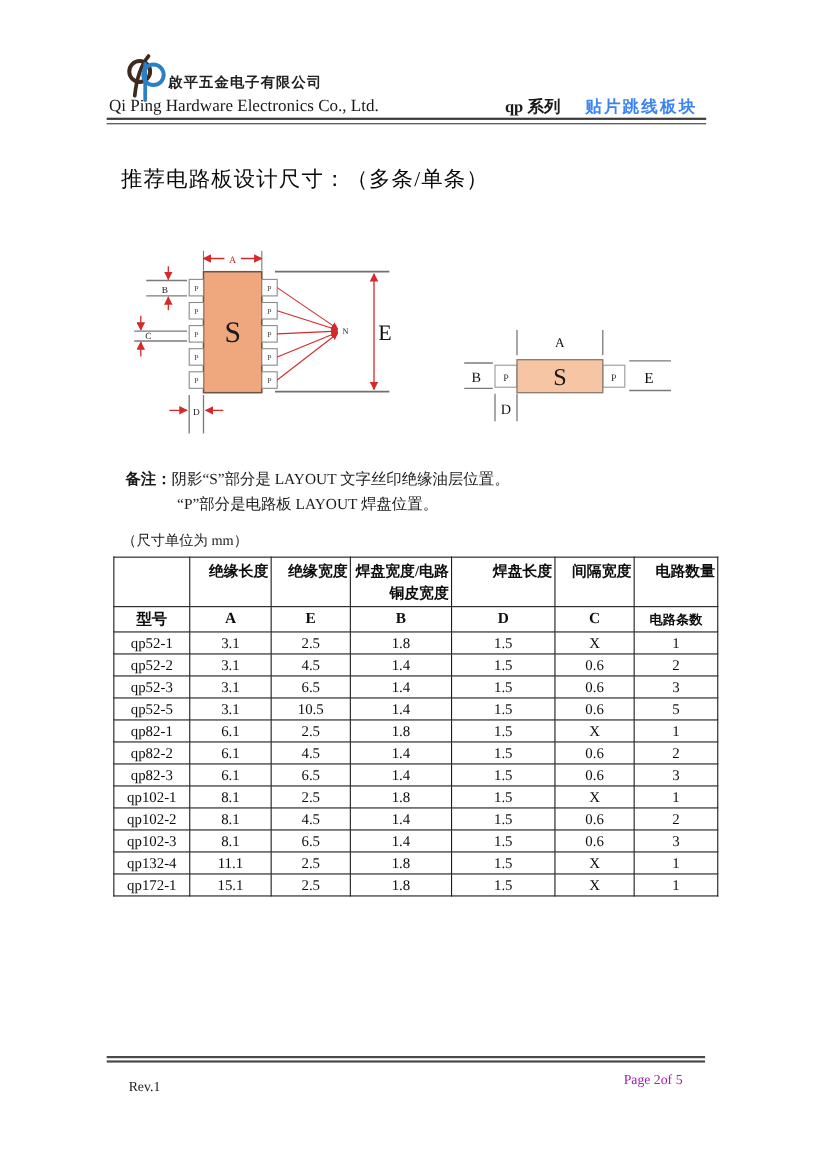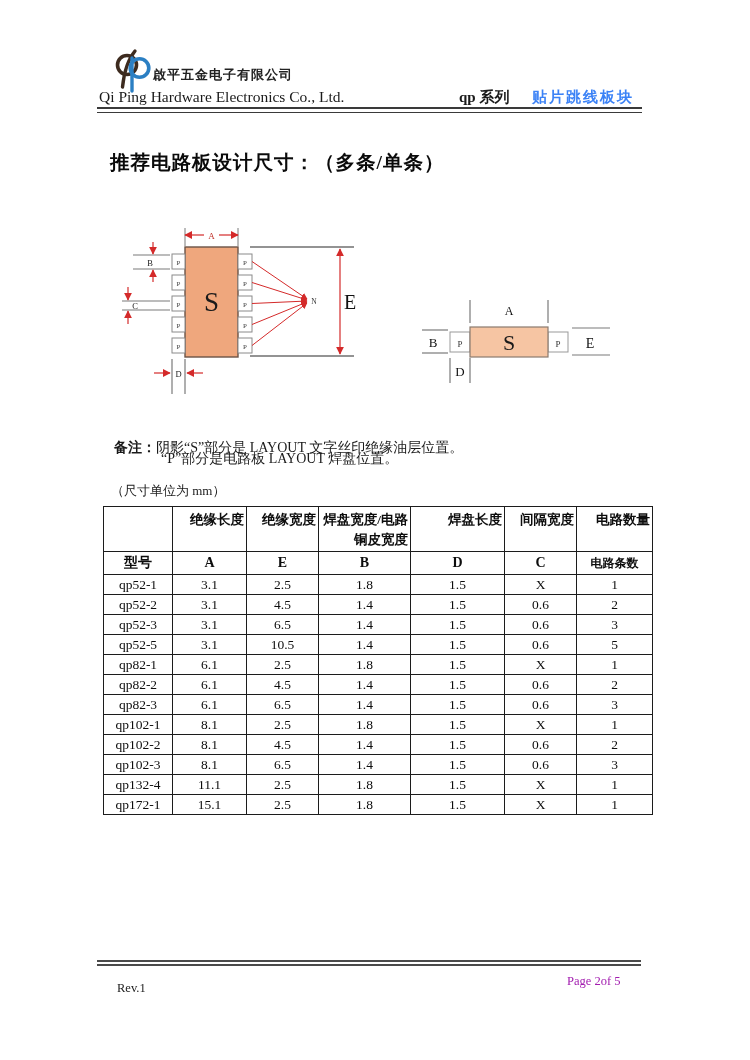--- a/index.html
+++ b/index.html
@@ -1,33 +1,33 @@
 <!DOCTYPE html>
 <html><head>
 <meta charset="utf-8">
 <style>
   * { margin:0; padding:0; box-sizing:border-box; }
   body { background:#ffffff; font-family:"Liberation Serif","DejaVu Serif",serif; color:#111; }
-  .page { position:relative; width:750px; height:1060px; background:#fff; overflow:hidden; }
+  .page { position:relative; width:750px; height:1060px; background:#fff; overflow:hidden;border-radius:31px; }
 
   .logo { position:absolute; left:112px; top:46px; }
   .company-cn { position:absolute; left:153px; top:66px; font-family:"Liberation Sans","DejaVu Sans",sans-serif;
                 font-weight:bold; font-size:13px; color:#222; letter-spacing:1px; }
   .company-en { position:absolute; left:99px; top:88px; font-size:15.5px; color:#1a1a1a; }
   .series     { position:absolute; left:459px; top:88px; font-size:15px; font-weight:600; color:#1a1a1a; }
   .product    { position:absolute; left:532px; top:88px; font-size:15px; font-weight:600; color:#3b82f6; letter-spacing:2px; }
   .header-rule { position:absolute; left:97px; top:107px; width:545px; height:6px;
                  border-top:2.5px solid #3a3a3a; border-bottom:1.5px solid #3a3a3a; }
 
-  .doc-title { position:absolute; left:110px; top:149px; font-size:19.5px; font-weight:bold; color:#0a0a0a; letter-spacing:1px; }
+  .doc-title { position:absolute; left:110px; top:149px; font-size:19.5px; font-weight:normal; color:#0a0a0a; letter-spacing:1px; }
 
   .diagram-multi  { position:absolute; left:118px; top:221px; }
   .diagram-single { position:absolute; left:420px; top:295px; }
 
-  .note-line1 { position:absolute; left:114px; top:427px; font-size:14px; color:#1a1a1a;margin-top:12px; }
+  .note-line1 { position:absolute; left:114px; top:427px; font-size:14px; color:#1a1a1a; }
   .note-line1 b { font-weight:bold; }
   .note-line2 { position:absolute; left:161px; top:450px; font-size:14px; color:#1a1a1a; }
   .units-note { position:absolute; left:111px; top:482px; font-size:13px; color:#1a1a1a; }
 
   table.spec { position:absolute; left:103px; top:506px; width:549px; border-collapse:collapse; table-layout:fixed; }
   table.spec td { border:1px solid #1c1c1c; text-align:center; padding:0 2px; color:#0d0d0d; }
   tr.h1 td { height:45px; vertical-align:top; padding-top:3px; font-weight:bold; font-size:13.5px; line-height:1.45;text-align:right; }
   tr.h2 td { height:23px; font-weight:bold; font-size:14px; }
   tr.h2 td.small { font-size:12px; }
   tbody.rows td { height:20px; font-size:13.5px; }

